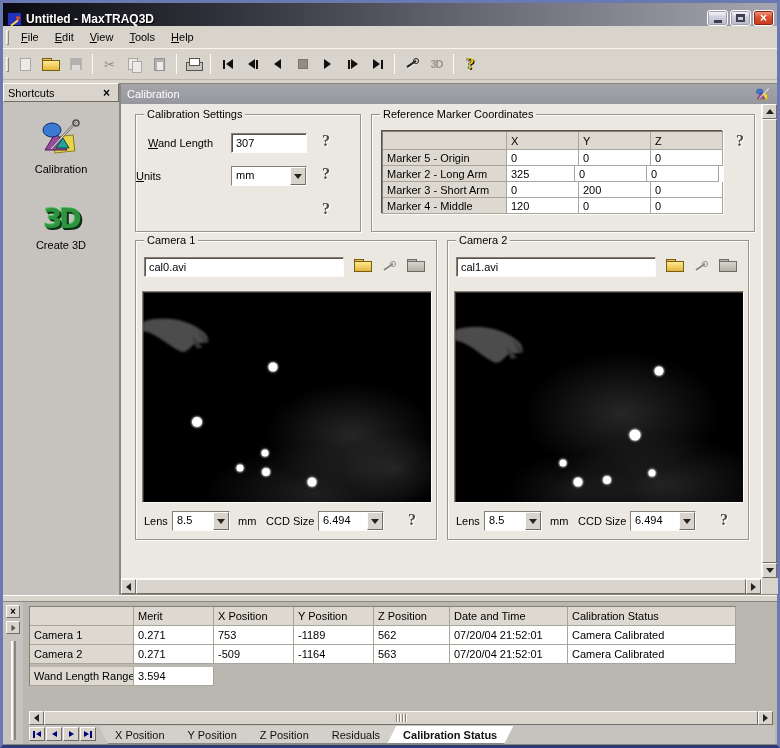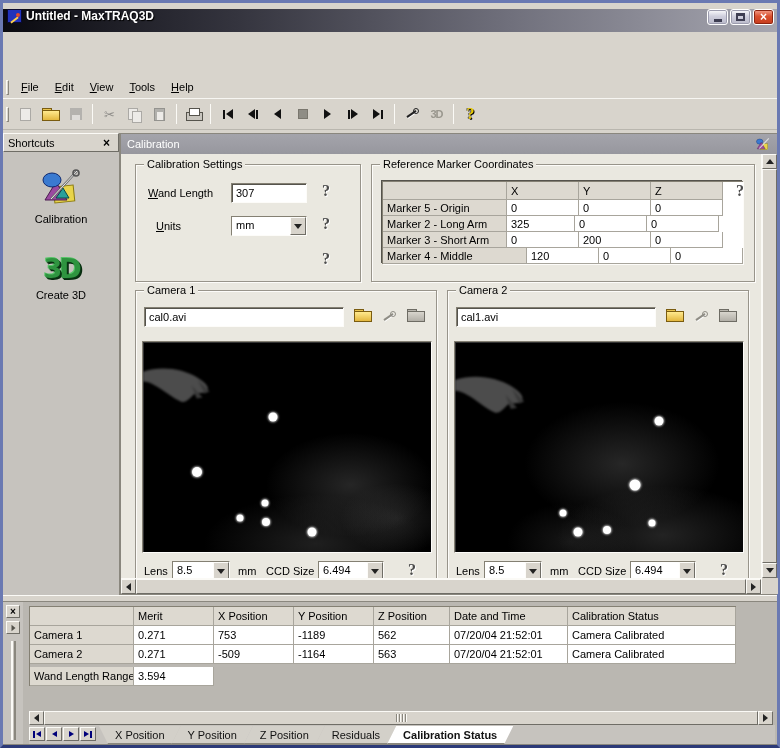--- a/index.html
+++ b/index.html
@@ -3,38 +3,38 @@
 <meta charset="utf-8">
 <style>
   * { box-sizing: border-box; margin: 0; padding: 0; }
   html,body { width:780px; height:748px; }
   body { font-family:"Liberation Sans", sans-serif; font-size:11px; color:#000; background:#fff; }
 
   .window { width:780px; height:748px; display:flex; flex-direction:column;
     border:3px solid #6a79b2; border-bottom-color:#2c3a78; background:#d8d4cc; }
 
   
-  .titlebar { height:23px; flex:0 0 23px; display:flex; align-items:flex-start; padding:0 3px 0 4px;
-    background:linear-gradient(90deg,#0a0a10,#34343e 30%,#6f6f7b 65%,#a6a6b0 100%);margin-top:6px; }
+  .titlebar { height:23px; flex:0 0 23px; display:flex; align-items:flex-end; padding:0 3px 0 4px;
+    background:linear-gradient(90deg,#0a0a10,#34343e 30%,#6f6f7b 65%,#a6a6b0 100%); }
   .app-icon { width:15px; height:14px; background:#2233bb; border:1px solid #0a0a33; position:relative; margin-right:4px; flex:0 0 15px;}
   .app-icon::before { content:""; position:absolute; left:2px; top:9px; width:9px; height:2px; background:#ffd24a; transform:rotate(-38deg); }
   .app-icon::after { content:""; position:absolute; left:8px; top:3px; width:4px; height:4px; background:#e04a2a; border-radius:50%; }
   .title-text { color:#fff; font-weight:bold; font-size:12px; flex:1;
     text-shadow:1px 1px 1px #000; white-space:nowrap; overflow:hidden; }
   .tbtn { width:21px; height:16px; margin-left:2px; border-radius:3px; border:1px solid #fff;
     background:linear-gradient(180deg,#fdfdfe,#cfcfdd 45%,#b9b9c9); box-shadow:inset 0 0 0 1px #9c9cae;
     display:flex; align-items:center; justify-content:center; cursor:default; }
   .tbtn .g-min { width:8px; height:3px; background:#3e3e52; margin-top:7px; }
   .tbtn .g-max { width:9px; height:8px; border:2px solid #3e3e52; border-top-width:3px; }
   .tbtn.close { background:linear-gradient(180deg,#f4a08c,#d9502e 45%,#c43b1c); box-shadow:inset 0 0 0 1px #8d2410;
     color:#fff; font-weight:bold; font-size:12px; line-height:1; }
 
   
   .menubar { height:23px; flex:0 0 23px; display:flex; align-items:center; background:#d8d4cc;
-    border-bottom:1px solid #f7f6f2;margin-top:44px; }
+    border-bottom:1px solid #f7f6f2; }
   .gripper { width:3px; height:15px; border:1px solid; border-color:#fbfaf6 #8a877e #8a877e #fbfaf6; margin:0 4px 0 3px; }
   .menu-item { padding:3px 8px; }
   .menu-item u { text-decoration:underline; }
   .toolbar { height:31px; flex:0 0 31px; display:flex; align-items:center; background:#d8d4cc; border-bottom:1px solid #b9b6ae; }
   .tb-sep { width:1px; height:20px; background:#9a978e; border-right:1px solid #fbfaf6; margin:0 4px; }
   .tb-btn { width:25px; height:24px; display:flex; align-items:center; justify-content:center; }
   .dis { opacity:.55; filter:grayscale(1); }
   .pi { display:flex; align-items:center; gap:1px; }
   .pi .b  { width:2px; height:9px; background:#111; }
   .pi .tl { width:0; height:0; border-top:5px solid transparent; border-bottom:5px solid transparent; border-right:7px solid #111; }
@@ -325,21 +325,21 @@
       <div class="doc-body">
         <div class="doc-content">
 
           <div class="group" style="left:14px; top:10px; width:226px; height:118px;">
             <span class="group-title">Calibration Settings</span>
             <span style="position:absolute;left:12px;top:22px;"><u>W</u><span>and Length</span></span>
             <div class="fieldbox sunken" style="left:95px; top:18px; width:76px;">
               <input class="field" value="307" style="">
             </div>
             <span class="help-gray" style="position:absolute;left:186px;top:18px;">?</span>
-            <span style="position:absolute;left:20px;top:55px;"><u>U</u><span>nits</span></span>
+            <span style="position:absolute;left:0;top:55px;"><u>U</u><span>nits</span></span>
             <div class="combo sunken" style="left:95px; top:51px; width:76px;">
               <span class="val">mm</span>
               <span class="cbtn">
                   <i class="a-down"></i>
                 </span>
             </div>
             <span class="help-gray" style="position:absolute;left:186px;top:51px;">?</span>
             <span class="help-gray" style="position:absolute;left:186px;top:86px;">?</span>
           </div>
 
@@ -364,21 +364,21 @@
                 <span class="cell" style="width:72px;height:16px;">0</span>
                 <span class="cell" style="width:72px;height:16px;">0</span>
               </div>
               <div class="grow">
                 <span class="cell head" style="width:124px;height:16px;">Marker 3 - Short Arm</span>
                 <span class="cell" style="width:72px;height:16px;">0</span>
                 <span class="cell" style="width:72px;height:16px;">200</span>
                 <span class="cell" style="width:72px;height:16px;">0</span>
               </div>
               <div class="grow">
-                <span class="cell head" style="width:144px;height:16px;">Marker 4 - Middle</span>
+                <span class="cell head" style="width:124px;height:16px;">Marker 4 - Middle</span>
                 <span class="cell" style="width:72px;height:16px;">120</span>
                 <span class="cell" style="width:72px;height:16px;">0</span>
                 <span class="cell" style="width:72px;height:16px;">0</span>
               </div>
             </div>
             <span class="help-gray" style="position:absolute;right:10px;top:18px;">?</span>
           </div>
 
           <div class="group" style="left:14px; top:136px; width:302px; height:300px;">
             <span class="group-title">Camera 1</span>

